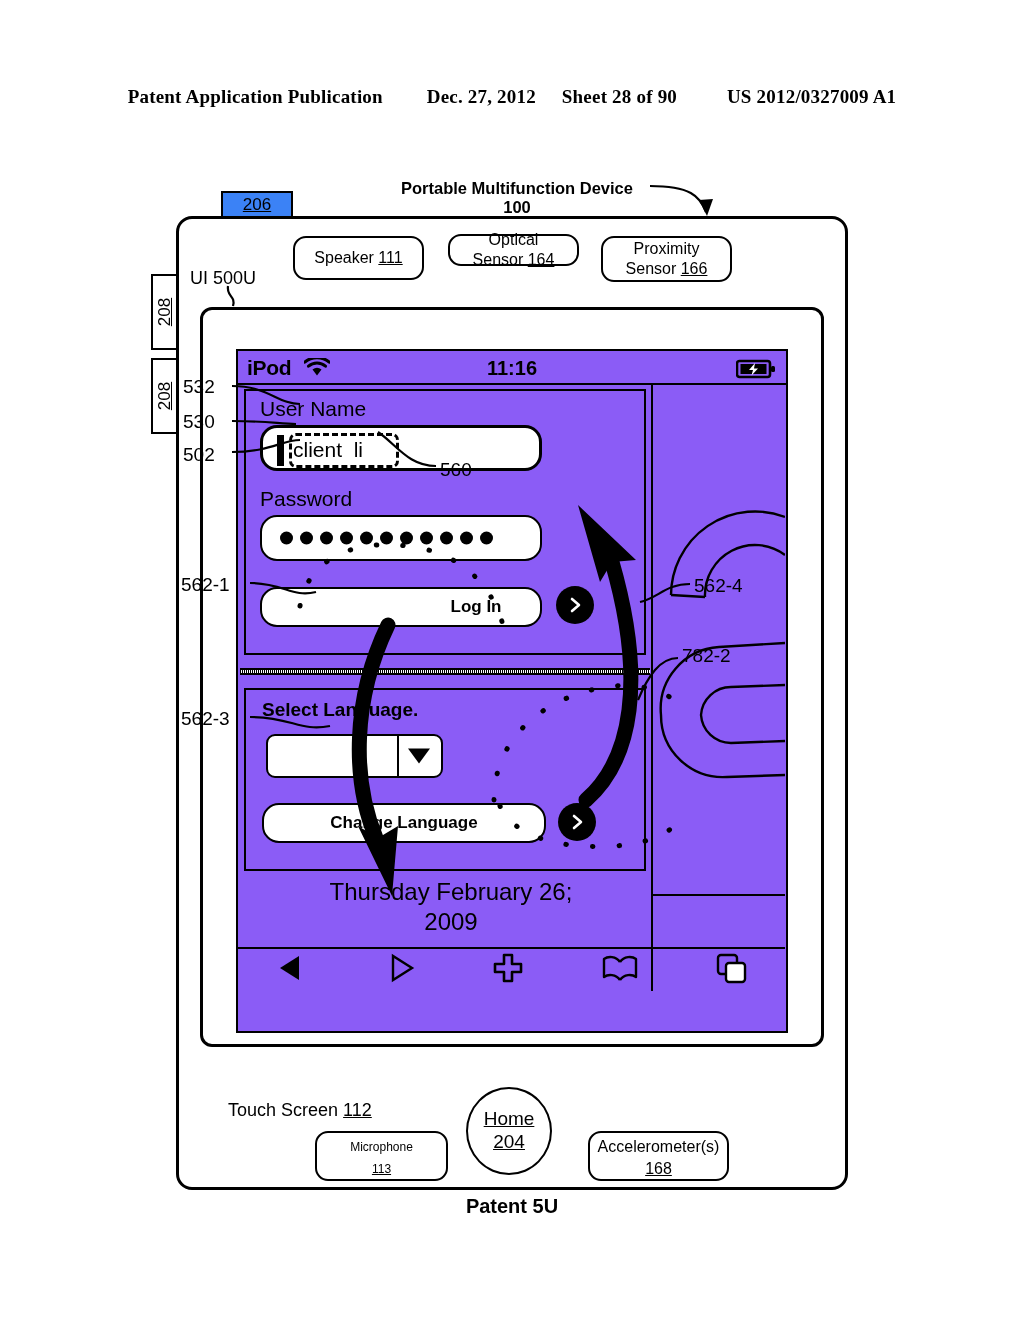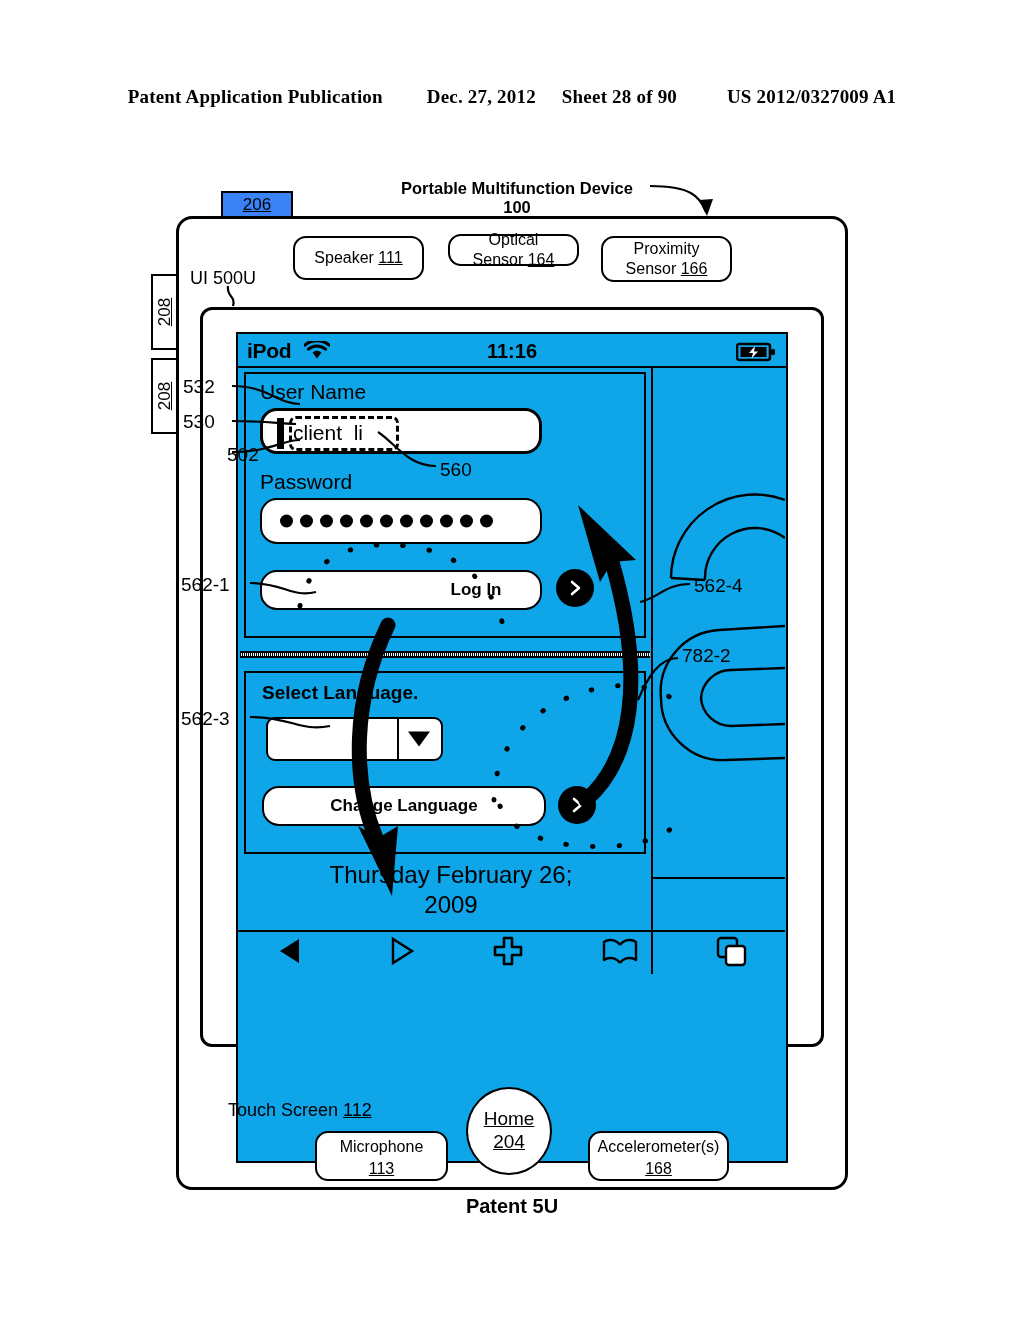--- a/index.html
+++ b/index.html
@@ -123,24 +123,24 @@
     position: absolute;
     left: 200px; top: 307px;
     width: 624px; height: 740px;
     border: 3px solid #000;
     border-radius: 12px;
     background: #fff;
     box-sizing: border-box;
   }
   #screen {
     position: absolute;
-    left: 236px; top: 332px;
-    width: 552px; height: 831px;
+    left: 236px; top: 349px;
+    width: 552px; height: 684px;
     border: 2.5px solid #000;
-    background: #0ea5e9;
+    background: #8b5cf6;
     box-sizing: border-box;
     overflow: hidden;
   }
 
   
   #statusbar {
     position: absolute;
     left: 0; top: 0; right: 0;
     height: 34px;
     border-bottom: 2px solid #000;
@@ -355,21 +355,21 @@
 
   #pill-mic {
     position: absolute;
     left: 315px; top: 1131px;
     width: 133px; height: 50px;
     border: 2.5px solid #000;
     border-radius: 13px;
     background: #fff;
     box-sizing: border-box;
     text-align: center;
-    font-size: 16px;
+    font-size: 12px;
     line-height: 22px;
     padding-top: 3px;
   }
   #pill-accel {
     position: absolute;
     left: 588px; top: 1131px;
     width: 141px; height: 50px;
     border: 2.5px solid #000;
     border-radius: 13px;
     background: #fff;
@@ -390,21 +390,21 @@
   }
 
   
   .refnum {
     position: absolute;
     font-size: 19px;
     white-space: nowrap;
   }
   #ref-532 { left: 183px; top: 376px; }
   #ref-530 { left: 183px; top: 411px; }
-  #ref-502 { left: 183px; top: 444px; margin-left: 44px; }
+  #ref-502 { left: 183px; top: 444px; }
   #ref-560 { left: 440px; top: 459px; }
   #ref-5621 { left: 181px; top: 574px; }
   #ref-5623 { left: 181px; top: 708px; }
   #ref-5624 { left: 694px; top: 575px; }
   #ref-5622 { left: 682px; top: 645px; }
 
   
   #overlay {
     position: absolute; left: 0; top: 0;
     width: 1024px; height: 1320px;

